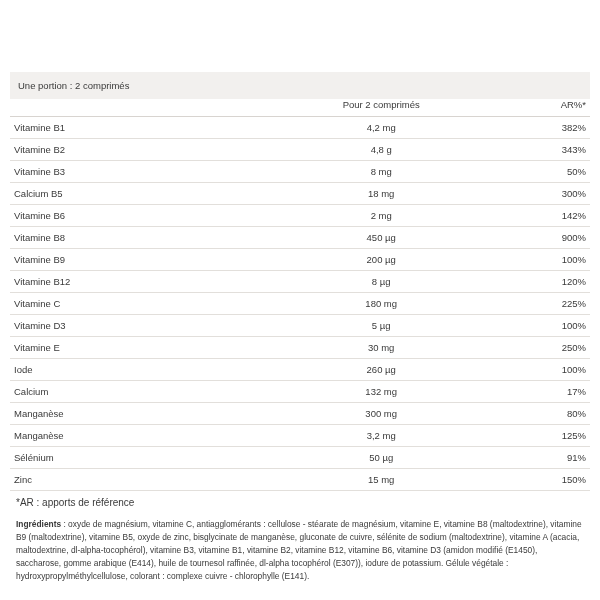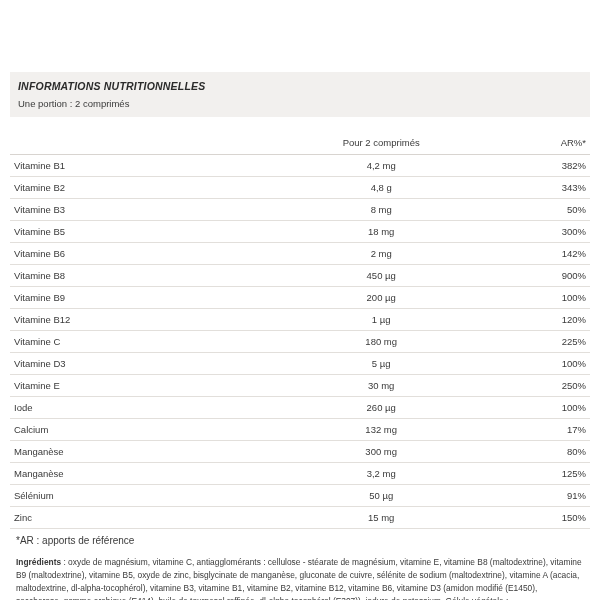--- a/index.html
+++ b/index.html
@@ -54,21 +54,21 @@
     border-bottom: 1px solid #e2dfdb;
     font-weight: normal;
     font-size: 9.5px;
     color: #3a3a3a;
     padding: 5px 4px 5px 4px;
     vertical-align: middle;
     white-space: nowrap;
   }
   table.nutri thead th {
     border-bottom: 1px solid #d8d4d0;
-    padding-top: 20px;
+    padding-top: 0;
     padding-bottom: 6px;
   }
   .col-name { text-align: left; padding-left: 6px; }
   .col-amt  { text-align: center; }
   .col-ar   { text-align: right; padding-right: 8px; }
   thead .col-name { text-align: left; }
 
   .footnote {
     font-size: 10px;
     color: #3a3a3a;
@@ -86,21 +86,20 @@
   .ingredients b {
     font-weight: bold;
   }
 </style>
 </head>
 <body>
 
 <div class="page">
 
   <div class="header-band">
-    <div class="header-title">INFORMATIONS NUTRITIONNELLES</div>
     <div class="header-sub">Une portion : 2 comprimés</div>
   </div>
 
   <table class="nutri">
     <colgroup>
       <col class="c-name">
       <col class="c-amt">
       <col class="c-ar">
     </colgroup>
     <thead>
@@ -120,42 +119,42 @@
         <td class="col-name">Vitamine B2</td>
         <td class="col-amt">4,8 g</td>
         <td class="col-ar">343%</td>
       </tr>
       <tr>
         <td class="col-name">Vitamine B3</td>
         <td class="col-amt">8 mg</td>
         <td class="col-ar">50%</td>
       </tr>
       <tr>
-        <td class="col-name">Vitamine B5</td>
+        <td class="col-name">Calcium B5</td>
         <td class="col-amt">18 mg</td>
         <td class="col-ar">300%</td>
       </tr>
       <tr>
         <td class="col-name">Vitamine B6</td>
         <td class="col-amt">2 mg</td>
         <td class="col-ar">142%</td>
       </tr>
       <tr>
         <td class="col-name">Vitamine B8</td>
         <td class="col-amt">450 µg</td>
         <td class="col-ar">900%</td>
       </tr>
       <tr>
         <td class="col-name">Vitamine B9</td>
         <td class="col-amt">200 µg</td>
         <td class="col-ar">100%</td>
       </tr>
       <tr>
         <td class="col-name">Vitamine B12</td>
-        <td class="col-amt">1 µg</td>
+        <td class="col-amt">8 µg</td>
         <td class="col-ar">120%</td>
       </tr>
       <tr>
         <td class="col-name">Vitamine C</td>
         <td class="col-amt">180 mg</td>
         <td class="col-ar">225%</td>
       </tr>
       <tr>
         <td class="col-name">Vitamine D3</td>
         <td class="col-amt">5 µg</td>

